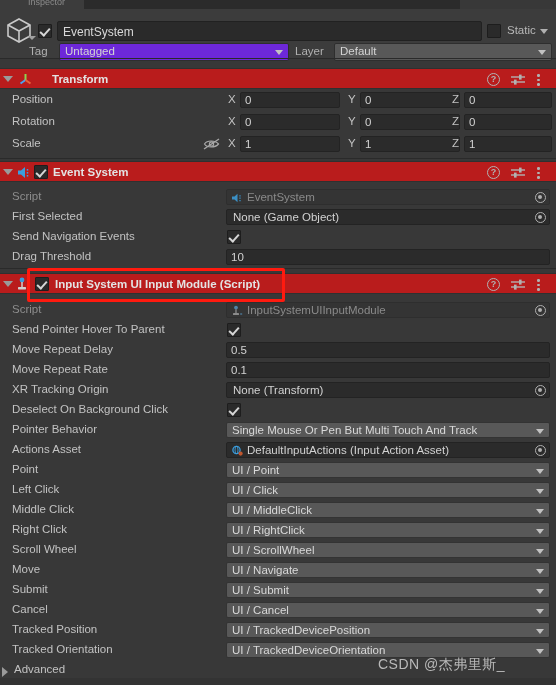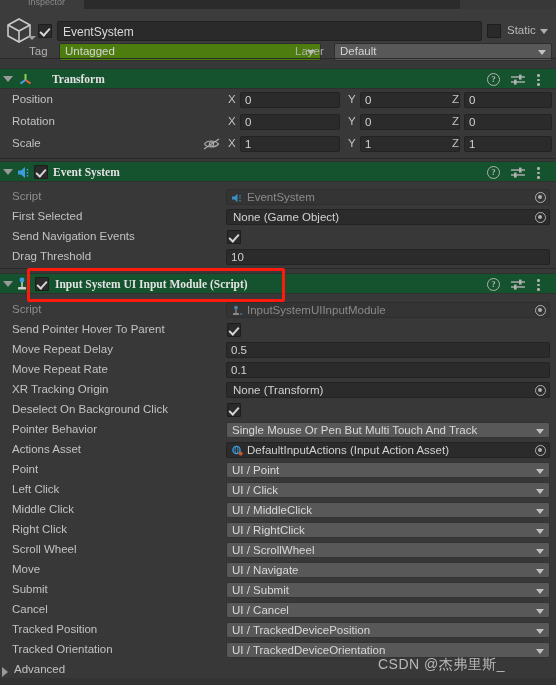--- a/index.html
+++ b/index.html
@@ -36,33 +36,33 @@
     position:absolute; left:57px; top:12px; width:425px; height:20px;
     background:#2a2a2a; border:1px solid #212121; border-radius:2px;
     color:#d8d8d8; font-size:12px; padding:2px 5px; line-height:16px;
   }
   .static-cb { position:absolute; left:487px; top:15px; }
   .static-lbl { position:absolute; left:507px; top:15px; font-size:11.5px; color:#b8b8b8; }
   .static-arrow { position:absolute; left:540px; top:20px; width:0;height:0;
       border-left:4.5px solid transparent; border-right:4.5px solid transparent; border-top:5px solid #b0b0b0; }
 
   .tag-lbl { position:absolute; left:29px; top:36px; font-size:11.5px; color:#b0b0b0; }
-  .tag-drop { position:absolute; left:59px; top:34px; width:262px; height:18px;
-      background:#4d7c0f; border:1px solid #2e2e2e; border-radius:2px; }
+  .tag-drop { position:absolute; left:59px; top:34px; width:230px; height:18px;
+      background:#6d28d9; border:1px solid #2e2e2e; border-radius:2px; }
   .layer-lbl { position:absolute; left:295px; top:36px; font-size:11.5px; color:#b0b0b0; }
   .layer-drop { position:absolute; left:334px; top:34px; width:218px; height:18px;
       background:#585858; border:1px solid #2e2e2e; border-radius:2px; }
   .ddtext { position:absolute; left:5px; top:1px; font-size:11.5px; color:#d4d4d4; white-space:nowrap; }
   .ddarrow { position:absolute; right:5px; top:6px; width:0;height:0;
       border-left:4.5px solid transparent; border-right:4.5px solid transparent; border-top:5px solid #c2c2c2; }
   .hr { position:absolute; left:0; width:556px; height:1px; background:#2a2a2a; }
 
   
-  .comp-header { position:absolute; left:0; width:556px; height:21px; background:#14532d;
-                 border-top:1px solid #303030; border-bottom:1px solid #303030;font-family:Liberation Serif, serif; }
+  .comp-header { position:absolute; left:0; width:556px; height:21px; background:#b91c1c;
+                 border-top:1px solid #303030; border-bottom:1px solid #303030; }
   .foldout { position:absolute; left:3px; top:7px; width:0;height:0;
       border-left:5px solid transparent; border-right:5px solid transparent; border-top:6px solid #9a9a9a; }
   .foldout.closed { border-top:5px solid transparent; border-bottom:5px solid transparent;
       border-left:6px solid #9a9a9a; border-right:none; left:5px; top:5px; }
   .comp-title { position:absolute; font-weight:bold; font-size:11.5px; color:#e3e3e3; white-space:nowrap; }
   .hdr-icons { position:absolute; right:7px; top:3px; width:62px; height:15px; }
   .i-help { position:absolute; left:0; top:1px; width:13px; height:13px; border:1.6px solid #b2b2b2;
       border-radius:50%; color:#b2b2b2; font-size:9px; text-align:center; line-height:10px; font-weight:bold;}
   .i-preset { position:absolute; left:24px; top:2px; width:14px; height:12px; }
   .i-kebab { position:absolute; left:50px; top:2px; width:3px; height:13px; }

